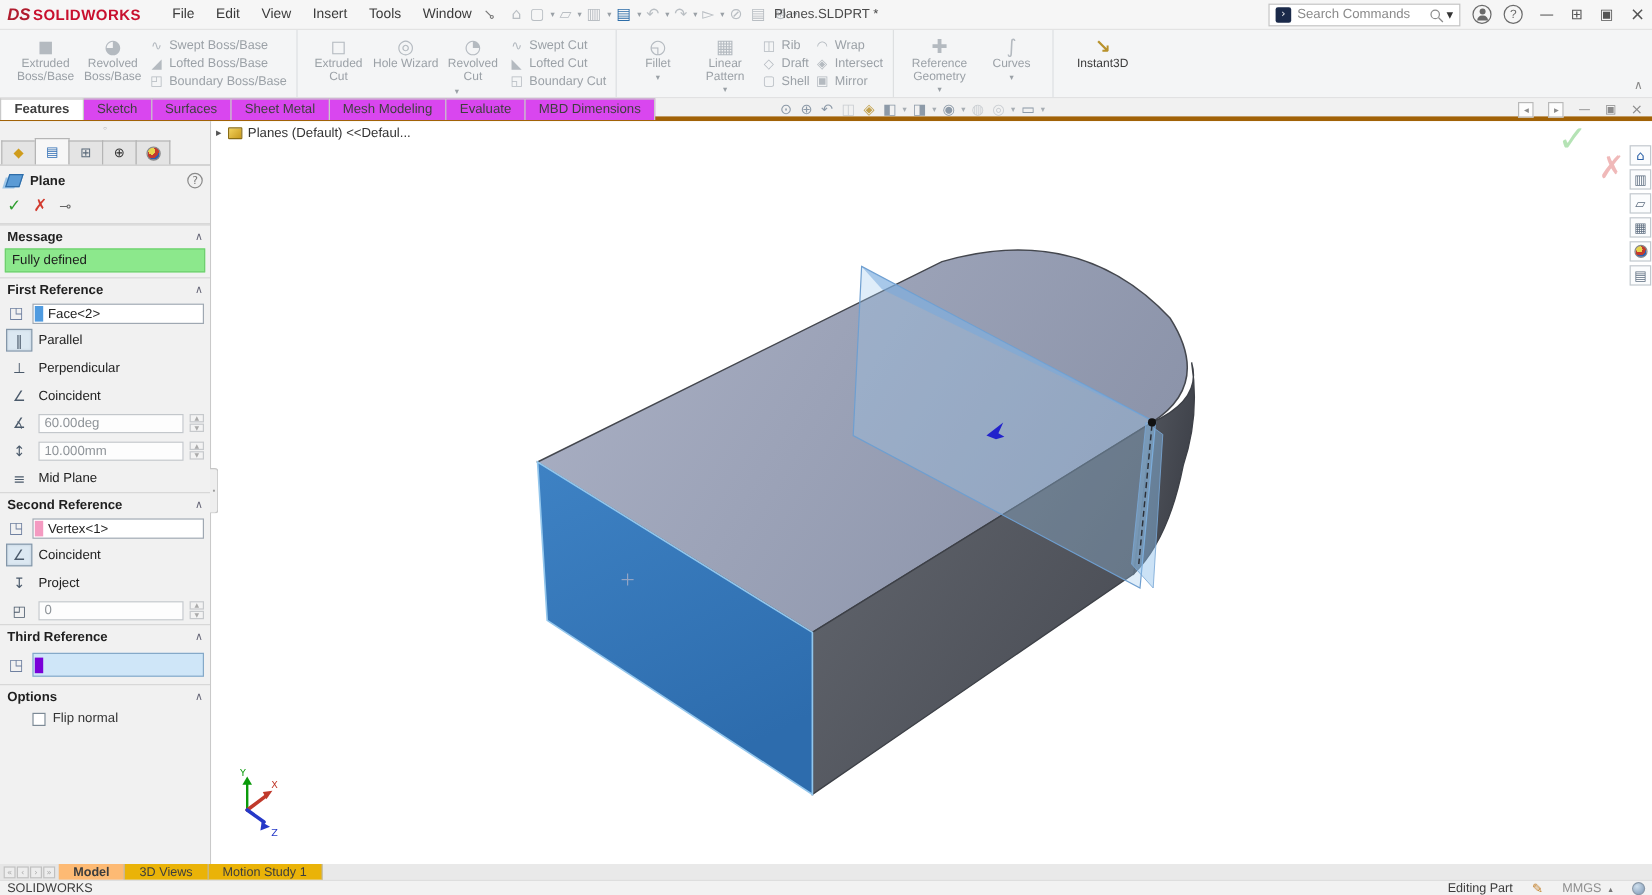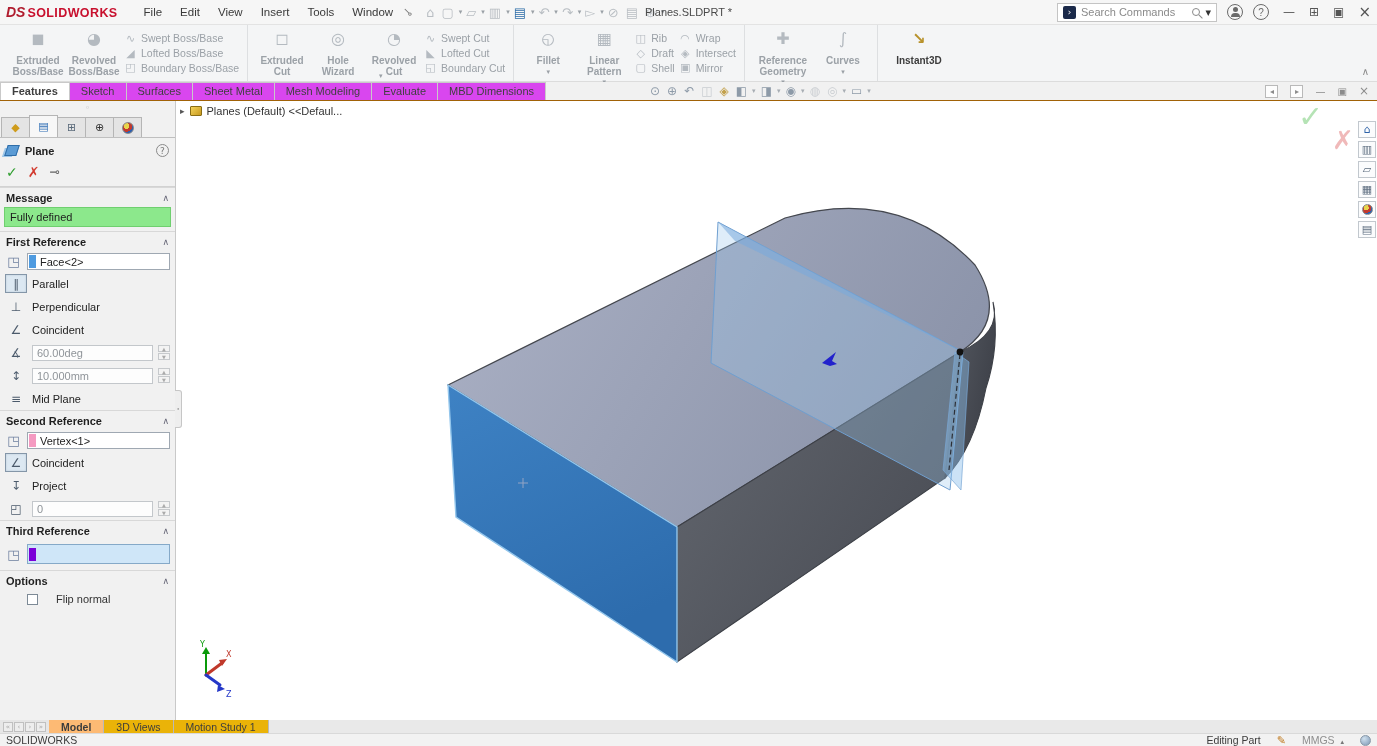--- a/index.html
+++ b/index.html
@@ -38,33 +38,33 @@
   .user-ico::after { content:''; width:9px; height:4px; border-radius:4px 4px 0 0; background:#6a6a6a; position:absolute; bottom:2px; }
   .winctl { display:flex; align-items:center; gap:14px; color:#555; font-size:12px; margin-left:4px; }
 
   
   #ribbon { height:57px; background:#f4f5f6; border-bottom:1px solid #dcdcdc; display:flex; position:relative; padding-left:4px; }
   .rgroup { display:flex; align-items:stretch; padding:2px 6px; position:relative; }
   .rgroup + .rgroup { border-left:1px solid #dddfe1; }
   .rbig { display:flex; flex-direction:column; align-items:center; justify-content:flex-start;
     width:56px; padding-top:3px; text-align:center; }
   .rbig .rico { font-size:16px; line-height:17px; color:#b4bac0; }
-  .rbig .rlabel { font-size:10px; line-height:10.5px; color:#9ba1a7; margin-top:9px;font-weight:bold; }
+  .rbig .rlabel { font-size:10px; line-height:10.5px; color:#9ba1a7; margin-top:2px; }
   .rbig .rcaret { font-size:7px; color:#9aa0a6; margin-top:1px; }
   .rbig.active .rico { color:#b8922c; font-weight:bold; }
   .rbig.active .rlabel { color:#3c3c3c; }
   .rstack { display:flex; flex-direction:column; justify-content:space-between; padding:4px 2px; }
   .rsmall { display:flex; align-items:center; gap:4px; height:15px; }
   .rsmall .rico { font-size:11px; color:#b4bac0; width:13px; text-align:center; }
   .rsmall .rlabel { font-size:10.5px; color:#9ba1a7; white-space:nowrap; }
   .grp-caret { position:absolute; bottom:1px; left:50%; transform:translateX(-50%); font-size:7px; color:#9aa0a6; }
   #ribbon-collapse { position:absolute; right:8px; bottom:4px; color:#8a8a8a; font-size:10px; }
 
   
-  #tabstrip { height:19px; background:#f1f1f1; display:flex; align-items:center; position:relative; border-bottom:1px solid #a16207; }
+  #tabstrip { height:19px; background:#f1f1f1; display:flex; align-items:flex-start; position:relative; border-bottom:4px solid #a16207; }
   .cmtab { padding:2px 11px 3px; font-size:11px; color:#3f3f3f; border:1px solid #c9c9c9; border-bottom:none;
     background:#d946ef; margin-left:-1px; }
   .cmtab:first-child { margin-left:0; }
   .cmtab.active { background:#fff; font-weight:bold; position:relative; }
   #headsup { position:absolute; left:648px; top:2px; display:flex; align-items:center; gap:3px; }
   .hico { font-size:12px; color:#8d9aa8; padding:0 2px; }
   .hico.gold { color:#c3a14c; }
   .hico.dim { color:#c9cdd1; }
   .hcaret { font-size:7px; color:#a7adb3; }
   #docctl { position:absolute; right:8px; top:2px; display:flex; align-items:center; gap:12px; color:#8b8b8b; font-size:10px; }
@@ -105,21 +105,21 @@
   .selfield.active3 { background:#cfe6f8; border-color:#85a9c8; height:20px; }
   .optbtn { width:22px; height:19px; border:1px solid transparent; display:flex; align-items:center; justify-content:center;
     font-size:12px; color:#4b5a6b; }
   .optbtn.sel { background:#dce8f2; border:1px solid #8496a8; box-shadow:inset 0 0 2px #b7c6d4; }
   .optlabel { color:#222; }
   .numfield { flex:1; height:16px; border:1px solid #c3c7cb; background:#fdfdfd; color:#8f9499;
     display:flex; align-items:center; padding:0 4px; }
   .spin { width:12px; display:flex; flex-direction:column; gap:1px; }
   .spin span { height:7px; border:1px solid #c6c9cc; background:#f3f3f3; color:#aaa; font-size:5px;
     display:flex; align-items:center; justify-content:center; }
-  .chkrow { display:flex; align-items:center; gap:18px; padding:3px 5px 3px 27px; }
+  .chkrow { display:flex; align-items:center; gap:6px; padding:3px 5px 3px 27px; }
   .chk { width:11px; height:11px; border:1px solid #7d8a96; background:#fff; }
   #splitter { position:absolute; right:-7px; top:289px; width:7px; height:38px; background:#eee;
     border:1px solid #c6c6c6; border-left:none; border-radius:0 3px 3px 0; z-index:5; }
   #splitter::after { content:'●'; font-size:4px; color:#9a9a9a; position:absolute; top:15px; left:2px; }
 
   
   #viewport { flex:1; position:relative; background:#fff; }
   #tree-row { position:absolute; top:4px; left:4px; display:flex; align-items:center; gap:5px; z-index:3; }
   #tree-row .arr { color:#555; font-size:9px; }
   .part-ico { width:12px; height:10px; background:linear-gradient(135deg,#f3d25a,#c89a1e); border:1px solid #8a6d14; border-radius:1px; }

